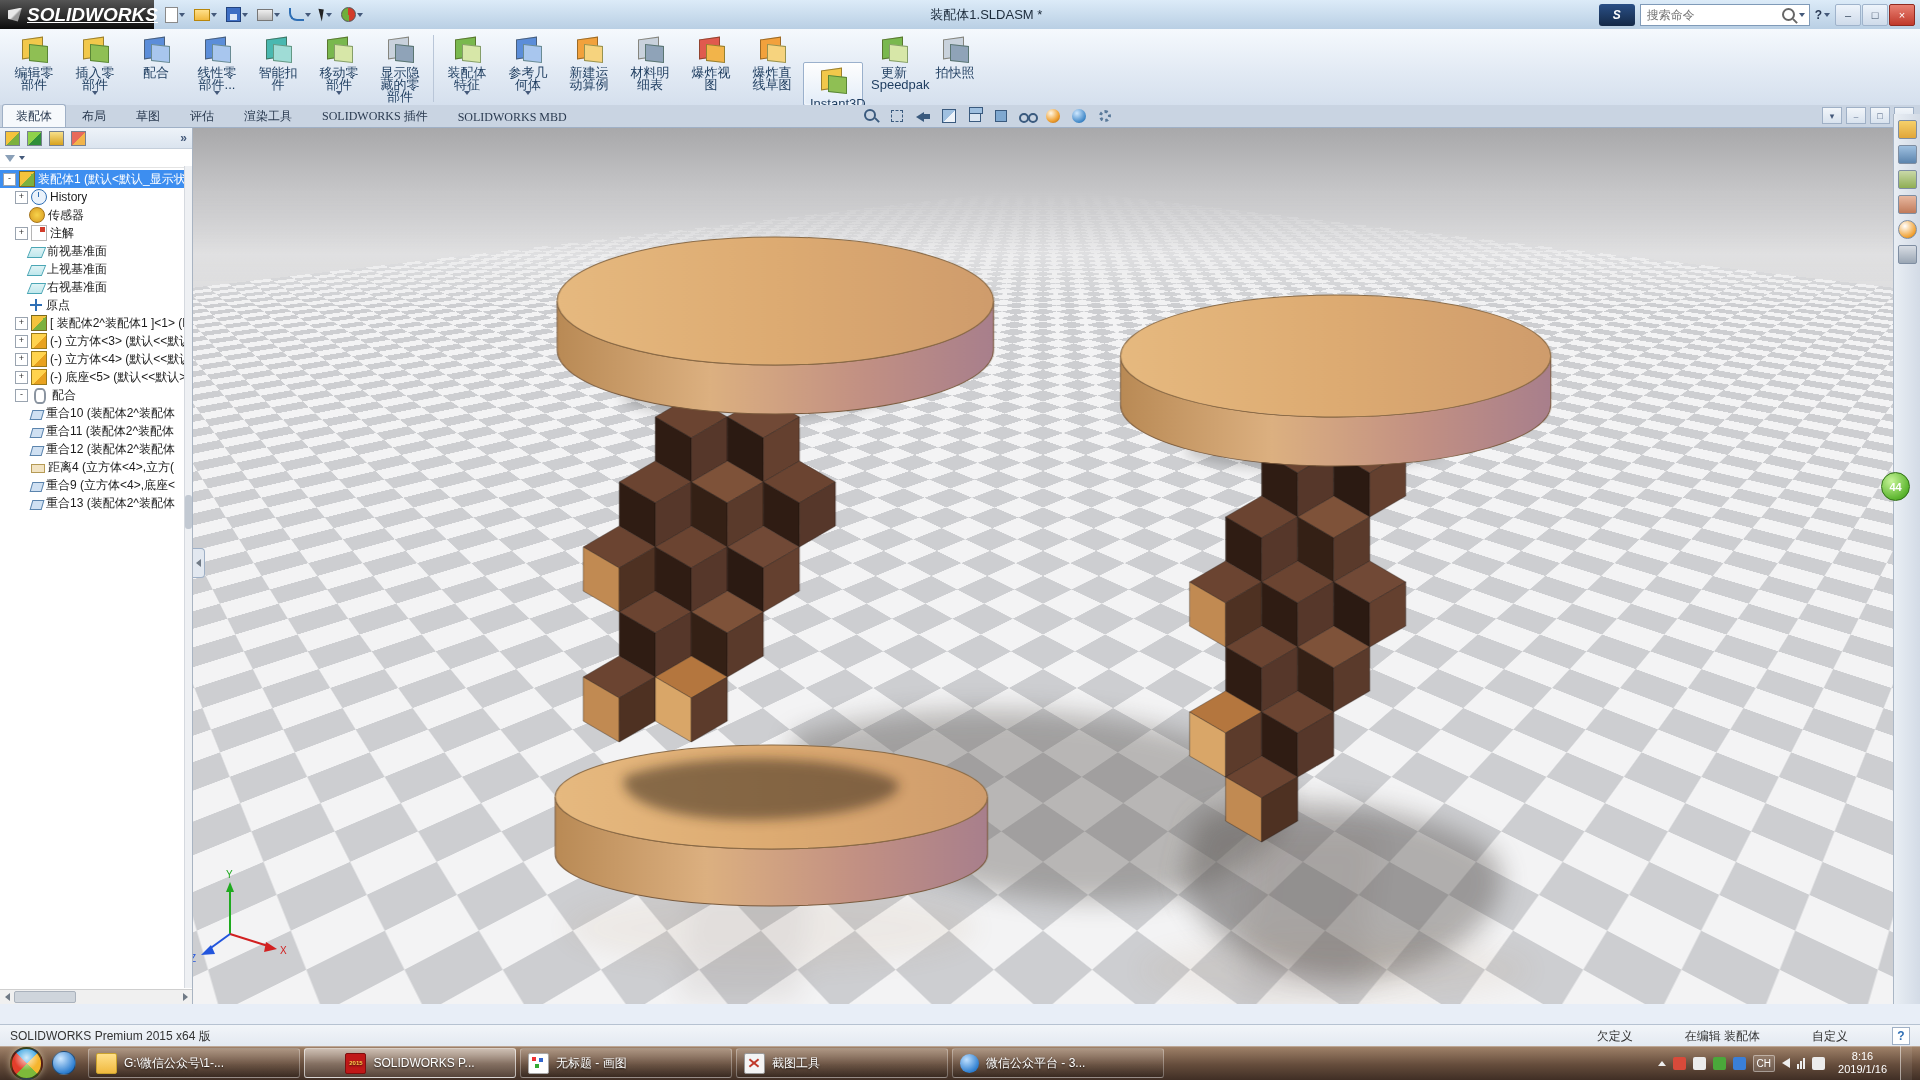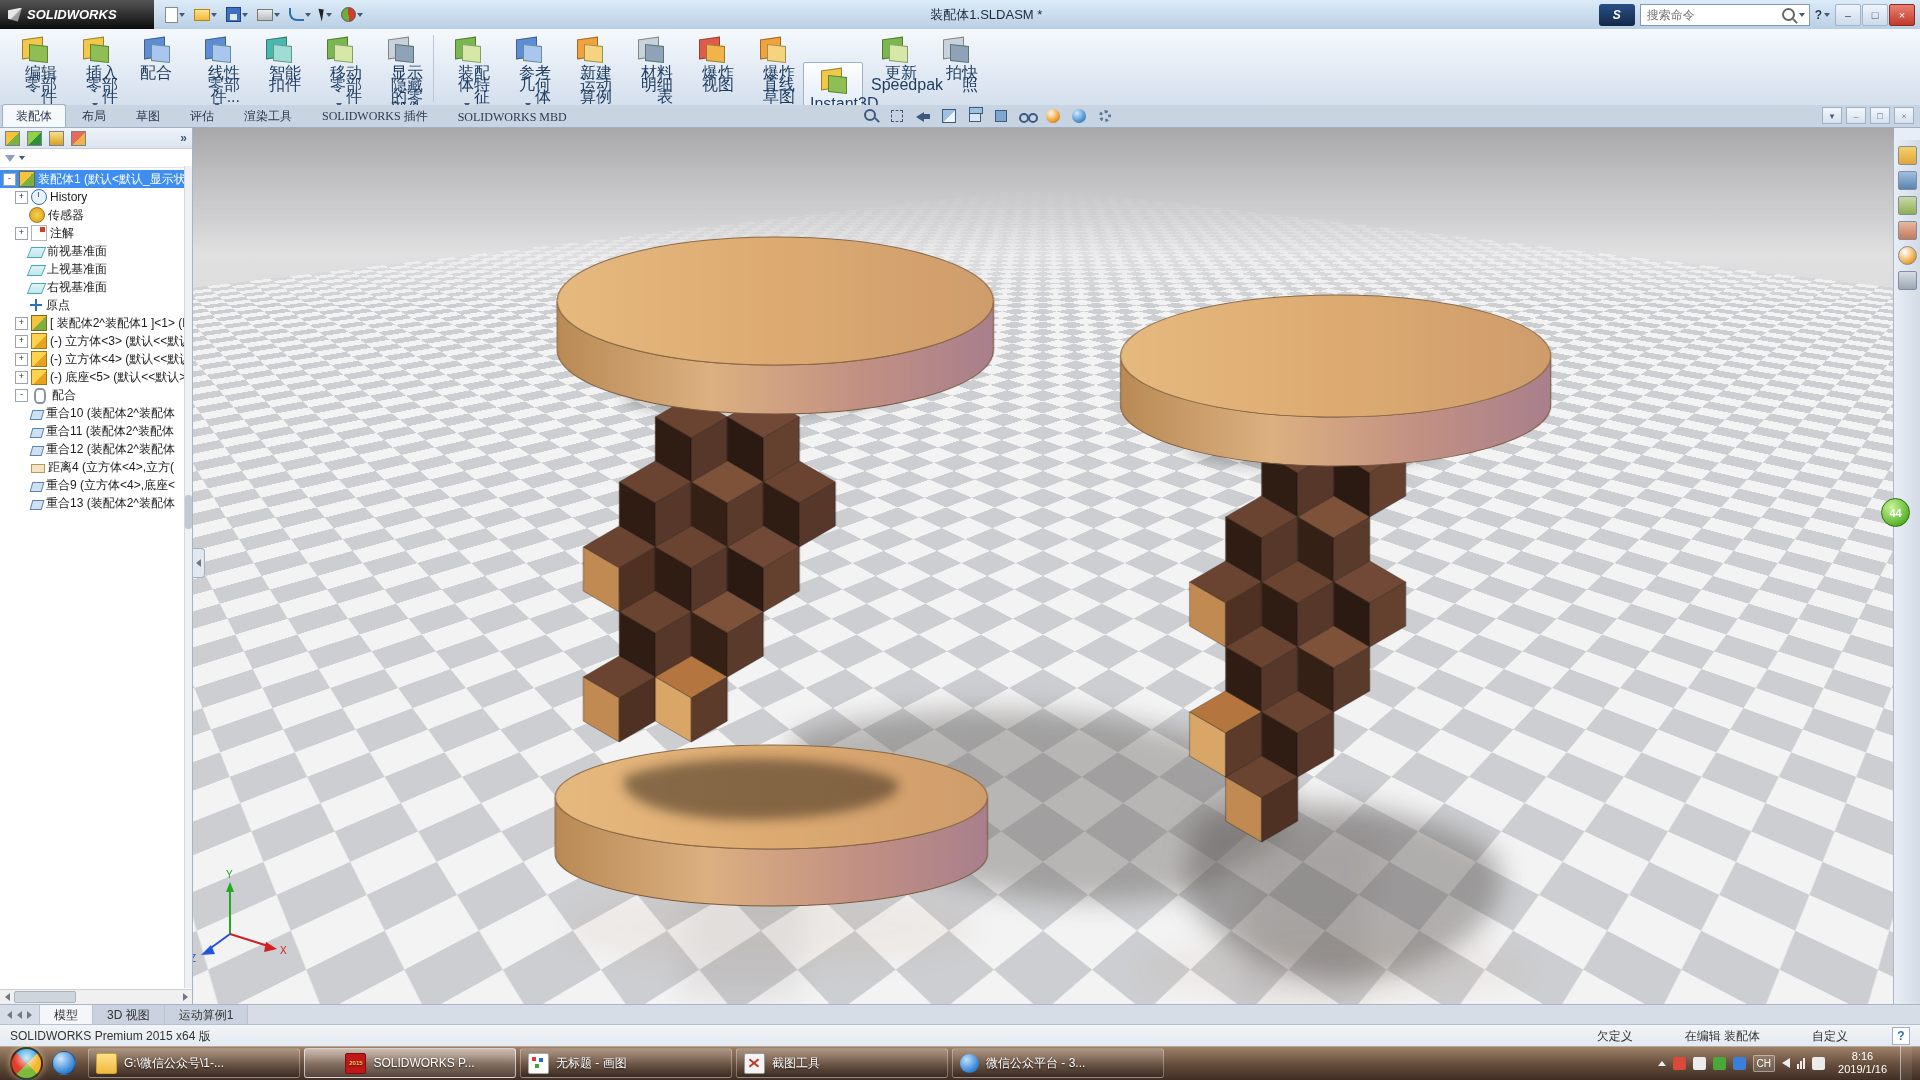--- a/index.html
+++ b/index.html
@@ -3,21 +3,21 @@
 <meta charset="utf-8">
 <style>
   html,body{margin:0;padding:0;width:1920px;height:1080px;overflow:hidden;
     font-family:"Liberation Sans","DejaVu Sans",sans-serif;font-size:12px;color:#222;}
   .app{position:relative;width:1920px;height:1080px;background:#e8eef7;}
 
   
   .titlebar{position:absolute;top:0;left:0;right:0;height:29px;
     background:linear-gradient(#dcebf8,#b9cfe4);display:flex;align-items:center;border-bottom:1px solid #8fa8c4;}
   .sw-logo{width:138px;height:29px;background:linear-gradient(#555,#0c0c0c);color:#fff;display:flex;
-    align-items:center;gap:5px;padding:0 8px;font-weight:bold;font-size:13px;font-style:italic;flex:none;}
+    align-items:center;gap:5px;padding:0 8px;font-weight:bold;font-size:19px;font-style:italic;flex:none;text-decoration:underline;}
   .sw-mark{width:14px;height:14px;background:linear-gradient(135deg,#e8e8e8 45%,#9a9a9a 55%);
     clip-path:polygon(0 20%,100% 0,70% 100%,0 80%);flex:none;}
   .qat{display:flex;align-items:center;gap:3px;padding:0 8px;flex:none;}
   .qbtn{height:22px;display:flex;align-items:center;gap:1px;padding:0 3px;border-radius:2px;}
   .car{width:0;height:0;border-left:3px solid transparent;border-right:3px solid transparent;border-top:4px solid #44597a;}
   .ic{display:inline-block;position:relative;}
   .ic-page{width:11px;height:14px;background:#fff;border:1px solid #8a8a8a;}
   .ic-folder{width:14px;height:10px;background:linear-gradient(#ffe08a,#f0b93f);border:1px solid #b8860b;}
   .ic-save{width:13px;height:13px;background:#3f6fc4;border:1px solid #24447e;}
   .ic-save::after{content:"";position:absolute;left:3px;top:6px;width:7px;height:6px;background:#dfe9f8;}
@@ -38,21 +38,21 @@
   .wbtn{width:24px;height:20px;display:flex;align-items:center;justify-content:center;color:#3a4a60;
     border:1px solid #9fb3cb;background:linear-gradient(#eef4fb,#cfdbea);border-radius:2px;font-size:11px;}
   .wbtn.close{background:linear-gradient(#e98173,#c0392b);color:#fff;border-color:#8f2a20;}
 
   
   .ribbon{position:absolute;top:29px;left:0;right:0;height:75px;
     background:linear-gradient(#f5f9fd,#e2eaf4 55%,#d4dfed);border-bottom:1px solid #b9c6d8;
     display:flex;align-items:stretch;padding:2px 4px 1px 4px;gap:1px;}
   .rbtn{display:flex;flex-direction:column;align-items:center;justify-content:flex-start;
     padding:3px 4px 1px 4px;min-width:50px;border:1px solid transparent;border-radius:2px;
-    color:#1c3b5e;font-size:16px;line-height:12px;text-align:right;}
+    color:#1c3b5e;font-size:13px;line-height:12px;text-align:center;}
   .rbtn.active{background:linear-gradient(#fefefe,#e2ecf8);border-color:#9ab0cc;box-shadow:inset 0 0 3px #fff;margin-top:31px;}
   .rbtn .lbl{max-width:46px;}
   .ricon{position:relative;width:30px;height:30px;margin-bottom:2px;flex:none;}
   .ricon::before{content:"";position:absolute;left:3px;top:3px;width:19px;height:18px;background:var(--c1,#f0c24a);
     border:1px solid rgba(50,40,10,.45);transform:skewY(-8deg);}
   .ricon::after{content:"";position:absolute;left:10px;top:10px;width:17px;height:15px;background:var(--c2,#7fb24d);
     border:1px solid rgba(10,50,10,.4);transform:skewY(6deg);}
   .ri-yellow{--c1:#f2c84b;--c2:#8fbf54;} .ri-blue{--c1:#5b8dd9;--c2:#a8c6ee;}
   .ri-green{--c1:#79b84e;--c2:#d7e7a8;} .ri-orange{--c1:#f2a13c;--c2:#f6d37e;}
   .ri-gray{--c1:#c9d2dc;--c2:#8fa3b8;} .ri-red{--c1:#e05a4e;--c2:#f2b44a;}
@@ -139,21 +139,21 @@
   .viewport{position:absolute;left:193px;top:128px;right:26px;bottom:76px;overflow:hidden;
     background:linear-gradient(180deg,#a3a3a5 0,#c6c6c8 10%,#e6e6e7 22%,#f2f2f3 40%);}
   .floor{position:absolute;left:-2150px;top:-2440px;width:6000px;height:6000px;
     background:repeating-conic-gradient(#f3f3f4 0 25%,#cdced1 0 50%) 0 0/96px 96px;
     transform:perspective(900px) rotateX(55deg) rotateZ(45deg);}
   .vp-fade{position:absolute;left:0;right:0;top:0;height:180px;
     background:linear-gradient(#a8a8aa 0%,#c6c6c8 35%,rgba(232,232,233,.65) 70%,rgba(244,244,245,0) 100%);}
   #scene{position:absolute;inset:0;width:100%;height:100%;}
 
   
-  .rightstrip{position:absolute;right:0;top:140px;width:26px;bottom:76px;
+  .rightstrip{position:absolute;right:0;top:114px;width:26px;bottom:76px;
     background:linear-gradient(90deg,#e9eef4,#d3dbe6);border-left:1px solid #aab6c5;}
   .rs-icon{width:17px;height:17px;margin:6px auto 0 auto;border:1px solid #7f8ea2;border-radius:2px;}
   .rs-1{background:linear-gradient(#f6d06a,#e0a63a);} .rs-2{background:linear-gradient(#9fc0e0,#5b84ad);}
   .rs-3{background:linear-gradient(#c9d8a8,#8fae54);} .rs-4{background:linear-gradient(#e8b8a0,#c07a5a);}
   .rs-5{background:radial-gradient(circle at 35% 30%,#fff,#f0a030 70%,#a05a10);border-radius:50%;}
   .rs-6{background:linear-gradient(#d8dde4,#9aa6b4);}
   .badge44{position:absolute;left:-13px;top:358px;width:27px;height:27px;border-radius:50%;
     background:radial-gradient(circle at 35% 30%,#c8f59a,#5cb52e 70%,#3e8c1e);border:1px solid #2f6f15;
     color:#fff;font-weight:bold;font-size:11px;display:flex;align-items:center;justify-content:center;}
 
@@ -638,30 +638,20 @@
   <div class="rightstrip">
     <div class="rs-icon rs-1"></div>
     <div class="rs-icon rs-2"></div>
     <div class="rs-icon rs-3"></div>
     <div class="rs-icon rs-4"></div>
     <div class="rs-icon rs-5"></div>
     <div class="rs-icon rs-6"></div>
     <div class="badge44">44</div>
   </div>
 
-  <div class="tabsbottom">
-    <div class="bnav">
-      <span class="tri-l"></span>
-      <span class="tri-l"></span>
-      <span class="tri-r"></span>
-    </div>
-    <div class="btab active">模型</div>
-    <div class="btab">3D 视图</div>
-    <div class="btab">运动算例1</div>
-  </div>
 
   <div class="statusbar">
     <span>SOLIDWORKS Premium 2015 x64 版</span>
     <span class="sr">
       <span>欠定义</span>
       <span>在编辑 装配体</span>
       <span>自定义</span>
     </span>
     <span class="shelp">?</span>
   </div>

